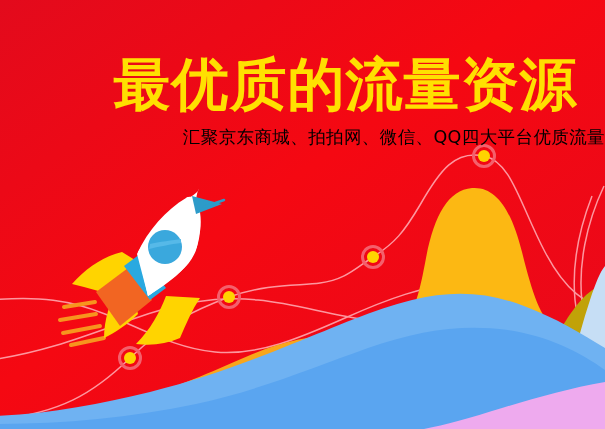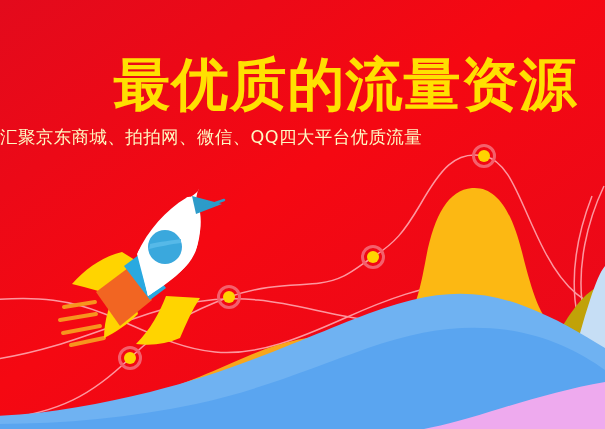--- a/index.html
+++ b/index.html
@@ -46,22 +46,22 @@
     letter-spacing: 1px;
     white-space: nowrap;
     font-family: "DejaVu Sans", "Liberation Sans", sans-serif;
     padding-left: 35px;
   }
   .subtitle {
     position: absolute;
     left: 0;
     top: 124px;
     width: 605px;
-    text-align: left;
-    color: #fef9c3;
+    text-align: right;
+    color: #000000;
     font-size: 17.5px;
     line-height: 26px;
     font-weight: normal;
     letter-spacing: 0.4px;
     white-space: nowrap;
     font-family: "DejaVu Sans", "Liberation Sans", sans-serif;
   }
 </style>
 </head>
 <body>

